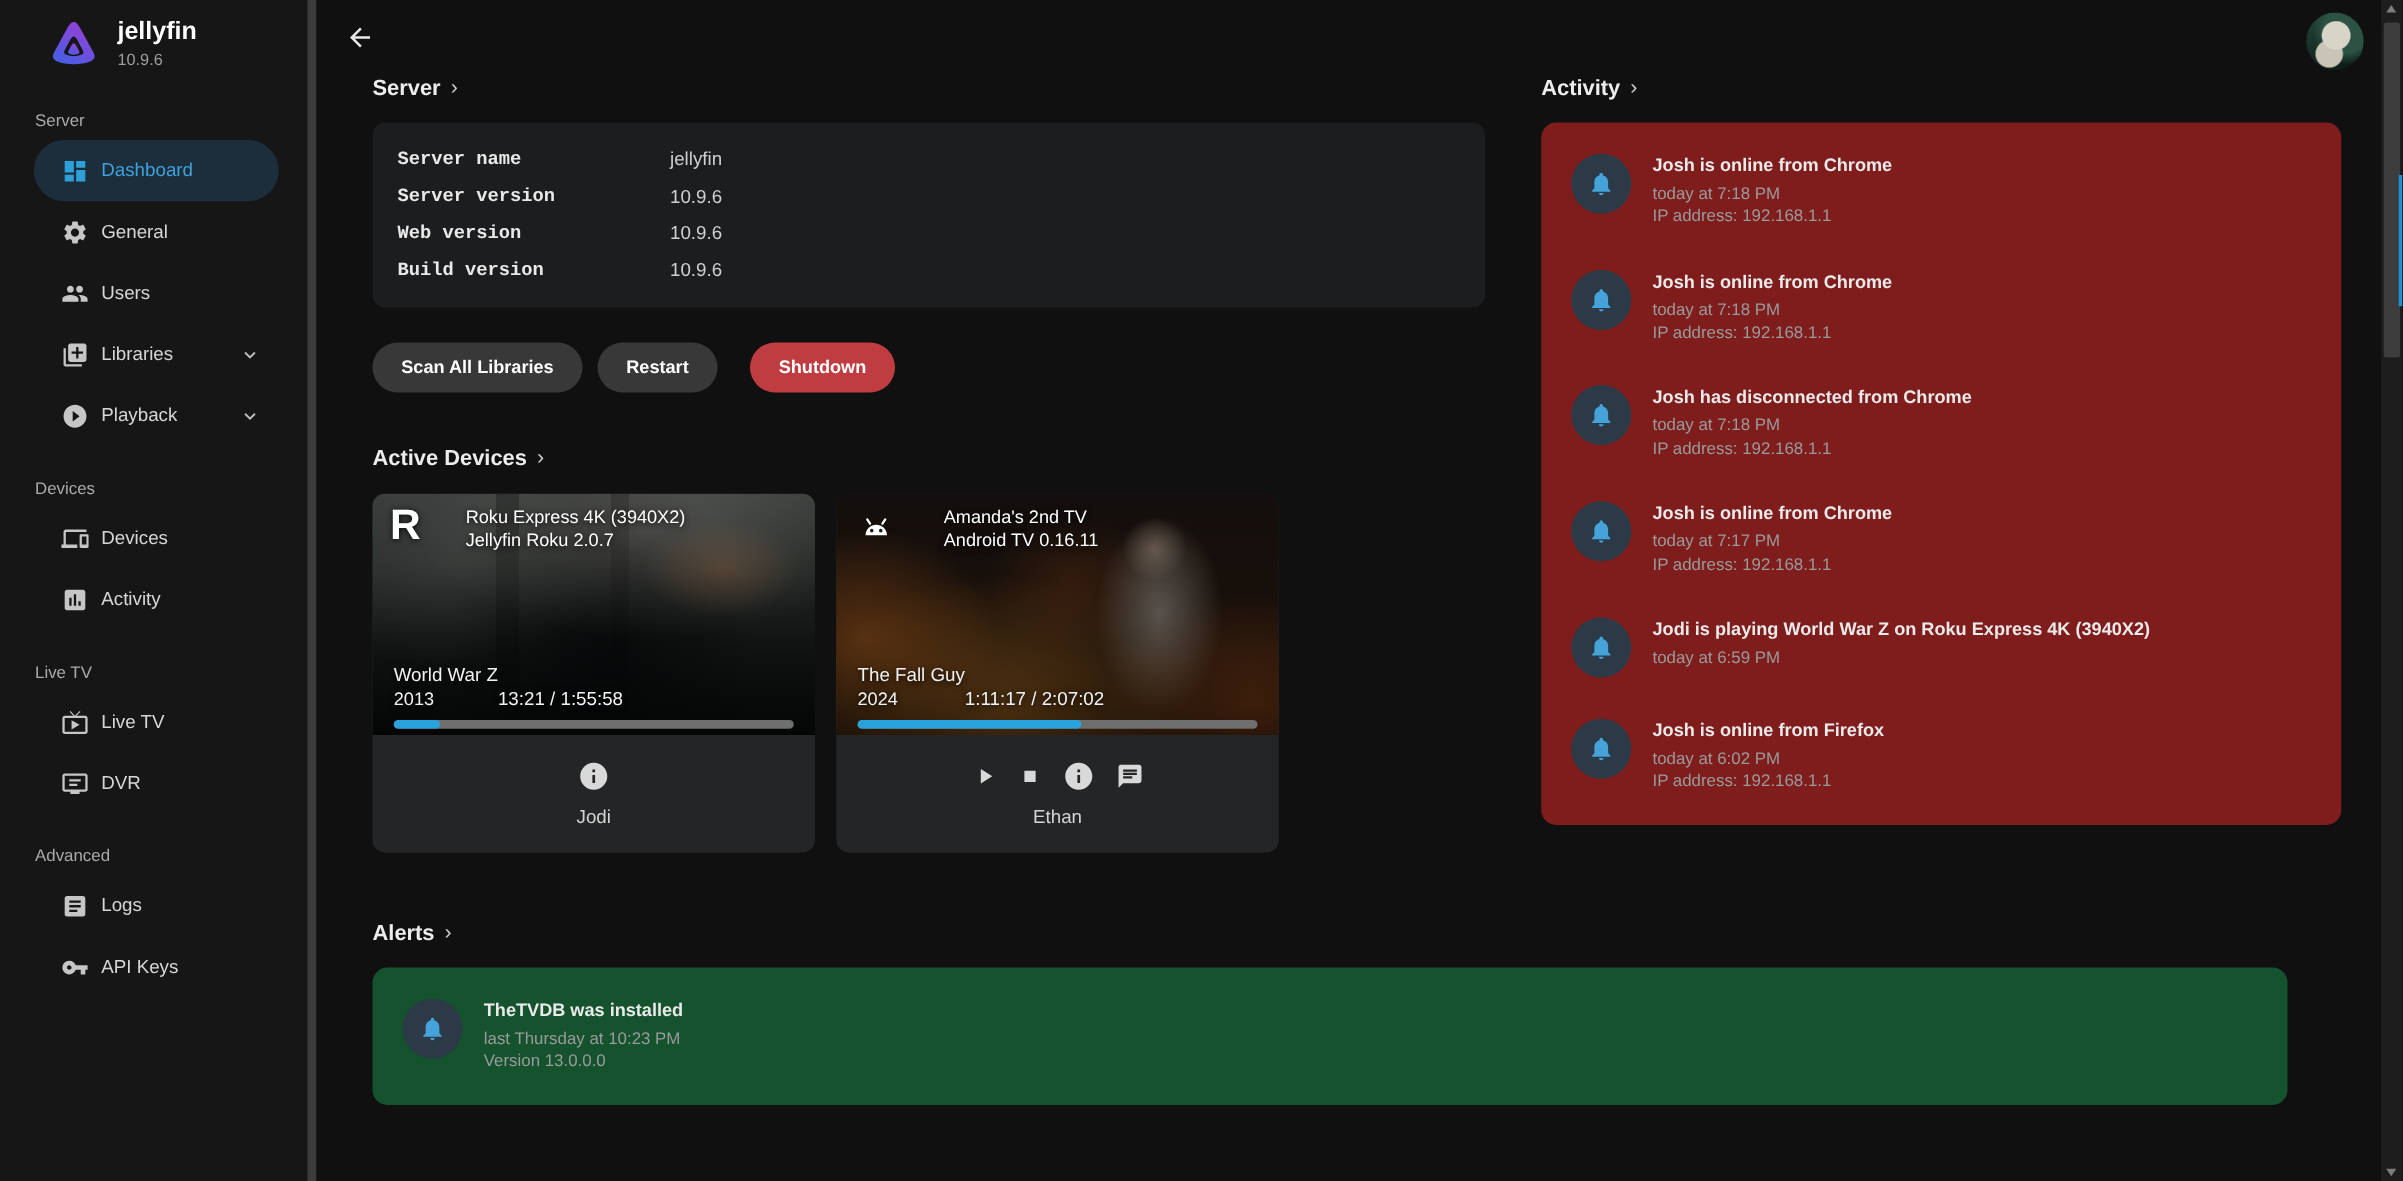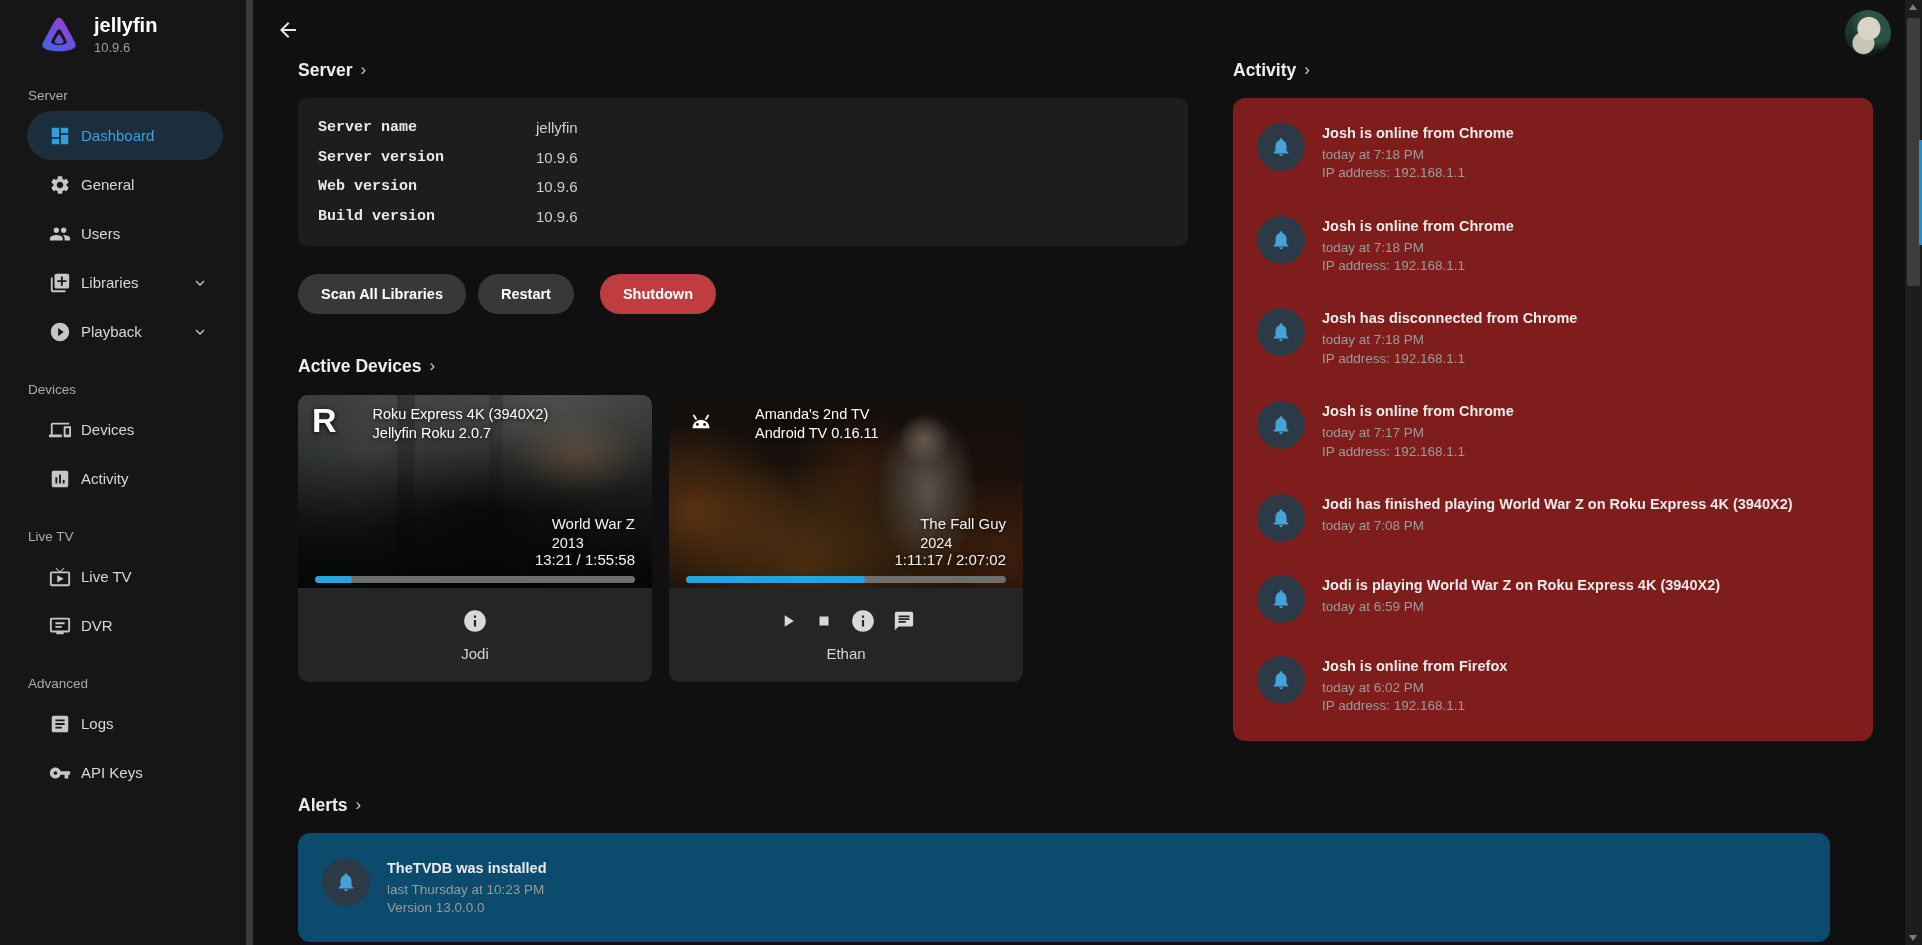--- a/index.html
+++ b/index.html
@@ -102,22 +102,22 @@
   .dev-img .shade { position:absolute; inset:0;
     background:linear-gradient(180deg, rgba(0,0,0,.2), rgba(0,0,0,.42) 70%, rgba(0,0,0,.58)); }
   .dev-head { position:absolute; left:14px; top:8px; display:flex; gap:12px;
     align-items:flex-start; z-index:2; }
   .roku-r { font-size:34px; font-weight:700; color:#fff; line-height:1;
     text-shadow:0 1px 5px rgba(0,0,0,.9); }
   .droid-icon { width:36px; height:36px; margin-top:2px; }
   .dev-lines { font-size:14.5px; line-height:1.34; color:#fff;
     text-shadow:0 1px 5px rgba(0,0,0,.9); padding-top:2px;margin-left:24px; }
   .dev-caption { position:absolute; left:17px; right:17px; bottom:20px; z-index:2;
-    display:flex; justify-content:space-between; align-items:flex-end;
-    color:#f2f2f2; text-shadow:0 1px 5px rgba(0,0,0,.95);flex-direction:column; }
+    display:flex; justify-content:flex-start; align-items:flex-end;
+    color:#f2f2f2; text-shadow:0 1px 5px rgba(0,0,0,.95); }
   .dev-caption .mtitle { font-size:15px; }
   .dev-caption .myear { font-size:14.5px; margin-top:3px; }
   .dev-caption .mtime { font-size:15px; }
   .progress { position:absolute; left:17px; right:17px; bottom:5px; height:7px;
     border-radius:4px; background:#6e6e6e; overflow:hidden; z-index:2; }
   .progress .fill { height:100%; background:#29a3dd; border-radius:4px; }
   .dev-foot { height:94px; display:flex; flex-direction:column; align-items:center;
     justify-content:center; gap:11px; }
   .foot-icons { display:flex; align-items:center; gap:17px; }
   .icon-btn { display:flex; align-items:center; justify-content:center;
@@ -130,21 +130,21 @@
     padding:25px 24px; display:flex; flex-direction:column; gap:33px; }
   .entry { display:flex; gap:17px; }
   .e-icon { flex:0 0 48px; width:48px; height:48px; border-radius:50%;
     background:#2b3a46; display:flex; align-items:center; justify-content:center; }
   .e-icon svg { width:22px; height:22px; fill:#46a3da; }
   .e-text { padding-top:2px; }
   .e-title { font-size:14.5px; font-weight:700; color:#eaeaea; margin-bottom:5px; }
   .e-line { font-size:13.5px; color:#9b9b9b; line-height:1.36; }
 
   .alerts-head { margin-top:52px; margin-left:45px; }
-  .alerts-card { width:1532px; margin-left:45px; background:#0c4a6e; gap:36px; }
+  .alerts-card { width:1532px; margin-left:45px; background:#14532d; gap:36px; }
 </style>
 </head>
 <body>
 
 <div class="stage">
 
   <aside class="sidebar">
     <div class="logo-row">
       <span>
         <svg width="44" height="44" viewBox="0 0 48 48">
@@ -467,31 +467,20 @@
                   <path d="M12 22c1.1 0 2-.9 2-2h-4c0 1.1.89 2 2 2zm6-6v-5c0-3.07-1.64-5.64-4.5-6.32V4c0-.83-.67-1.5-1.5-1.5s-1.5.67-1.5 1.5v.68C7.63 5.36 6 7.92 6 11v5l-2 2v1h16v-1l-2-2z"></path>
                 </svg>
             </div>
             <div class="e-text">
               <div class="e-title">Josh is online from Chrome</div>
               <div class="e-line">today at 7:17 PM</div>
               <div class="e-line">IP address: 192.168.1.1</div>
             </div>
           </div>
 
-          <div class="entry">
-            <div class="e-icon">
-              <svg viewBox="0 0 24 24">
-                  <path d="M12 22c1.1 0 2-.9 2-2h-4c0 1.1.89 2 2 2zm6-6v-5c0-3.07-1.64-5.64-4.5-6.32V4c0-.83-.67-1.5-1.5-1.5s-1.5.67-1.5 1.5v.68C7.63 5.36 6 7.92 6 11v5l-2 2v1h16v-1l-2-2z"></path>
-                </svg>
-            </div>
-            <div class="e-text">
-              <div class="e-title">Jodi has finished playing World War Z on Roku Express 4K (3940X2)</div>
-              <div class="e-line">today at 7:08 PM</div>
-            </div>
-          </div>
 
           <div class="entry">
             <div class="e-icon">
               <svg viewBox="0 0 24 24">
                   <path d="M12 22c1.1 0 2-.9 2-2h-4c0 1.1.89 2 2 2zm6-6v-5c0-3.07-1.64-5.64-4.5-6.32V4c0-.83-.67-1.5-1.5-1.5s-1.5.67-1.5 1.5v.68C7.63 5.36 6 7.92 6 11v5l-2 2v1h16v-1l-2-2z"></path>
                 </svg>
             </div>
             <div class="e-text">
               <div class="e-title">Jodi is playing World War Z on Roku Express 4K (3940X2)</div>
               <div class="e-line">today at 6:59 PM</div>

